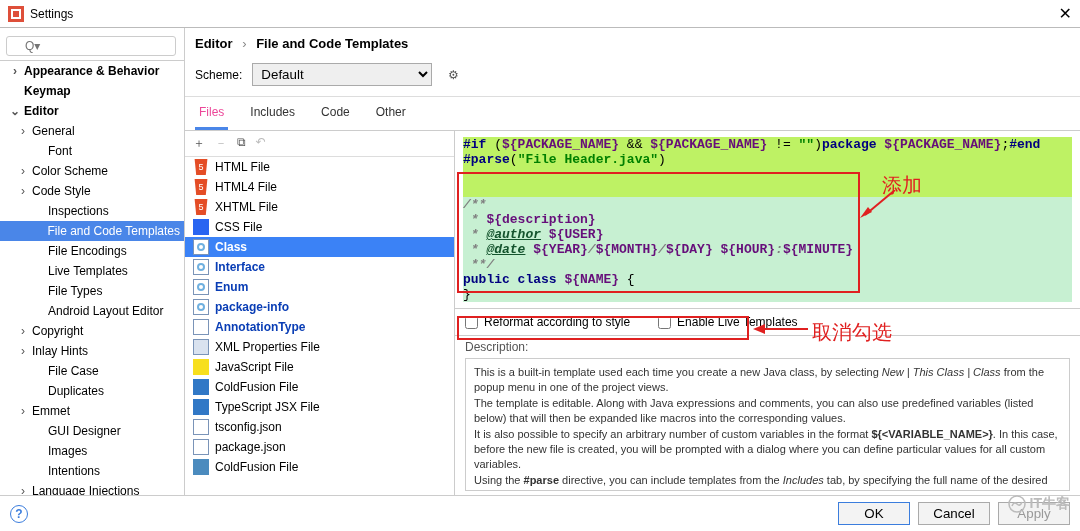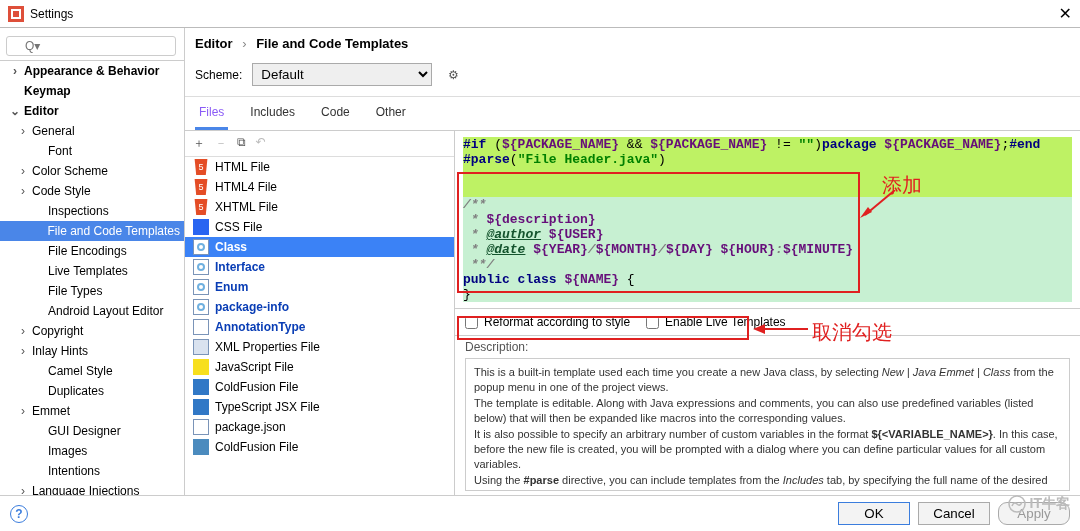--- a/index.html
+++ b/index.html
@@ -19,21 +19,21 @@
   .sidebar .node.selected { background:#4A86E8; color:#fff; }
   .chevron { display:inline-block; width:10px; text-align:center; color:#555; }
   .rightpane { flex:1; display:flex; flex-direction:column; position:relative; }
   .breadcrumb { padding:8px 10px; font-weight:bold; font-size:13px; }
   .breadcrumb .sep { margin:0 6px; color:#888; font-weight:normal; }
   .schemeRow { display:flex; align-items:center; gap:10px; padding:4px 10px 10px; border-bottom:1px solid #ddd; }
   .schemeRow select { width:180px; padding:2px 4px; border:1px solid #aaa; }
   .schemeRow .gear { width:22px; height:22px; display:flex; align-items:center; justify-content:center; color:#555; }
   .tabs { display:flex; gap:18px; padding:0 10px 0 10px; border-bottom:1px solid #ccc; }
   .tabs .tab { padding:8px 4px 8px; cursor:default; color:#333; }
-  .tabs .tab.active { border-bottom:3px solid #4A86E8; font-weight:normal; color:#8b5cf6;text-align:center; }
+  .tabs .tab.active { border-bottom:3px solid #4A86E8; font-weight:normal; color:#ec4899;text-align:center; }
   .filelistarea { display:flex; flex:1; min-height:0; }
   .listcol { width:270px; border-right:1px solid #ccc; display:flex; flex-direction:column; }
   .listtoolbar { display:flex; gap:10px; padding:4px 8px; border-bottom:1px solid #ddd; color:#555; }
   .filelist { flex:1; overflow-y:auto; }
   .filelist .item { padding:2px 8px; display:flex; align-items:center; gap:6px; white-space:nowrap; cursor:default; }
   .filelist .item.selected { background:#3b82f6; color:#fff; }
   .filelist .item.bold span.lbl { color:#093db5; font-weight:bold; }
   .filelist .item.selected.bold span.lbl { color:#fff; }
   .ficon { width:16px; height:16px; display:inline-block; flex-shrink:0; }
   .codecol { flex:1; display:flex; flex-direction:column; min-width:0; }
@@ -41,32 +41,32 @@
   .code .hl-green { background:#bef264; display:block; }
   .code .hl-green2 { background:#C7F0D2; display:block; }
   .kw { color:#000080; font-weight:bold; }
   .str { color:#008000; font-weight:bold; }
   .tplvar { color:#660E7A; font-weight:bold; }
   .cmt { color:#808080; font-style:italic; font-weight:bold; }
   .tag { color:#14532d; font-style:italic; text-decoration:underline; font-weight:bold; }
   .annotbox { position:absolute; border:2px solid #E02020; pointer-events:none; }
   .annot-label { position:absolute; color:#E02020; font-family: "SimSun","宋体",serif; font-size:20px; pointer-events:none; }
   .annot-arrow { position:absolute; pointer-events:none; }
-  .checkrow { display:flex; gap:16px; padding:6px 10px; border-top:1px solid #ccc; border-bottom:1px solid #ccc; background:#fff; }
+  .checkrow { display:flex; gap:28px; padding:6px 10px; border-top:1px solid #ccc; border-bottom:1px solid #ccc; background:#fff; }
   .checkrow label { display:flex; align-items:center; gap:6px; }
   .descTitle { padding:4px 10px 2px; color:#555; }
   .descbox { margin:2px 10px 4px; border:1px solid #ccc; padding:6px 8px; line-height:1.4; overflow-y:auto; font-size:11px; color:#333; flex:1; }
   .descbox i { font-style:italic; }
   .descbox b { font-weight:bold; }
   .footer { height:36px; border-top:1px solid #ccc; display:flex; align-items:center; padding:0 10px; gap:8px; }
   .footer .help { width:18px; height:18px; border-radius:50%; border:1.5px solid #3b7ddd; color:#3b7ddd; display:flex; align-items:center; justify-content:center; font-size:12px; font-weight:bold; }
   .footer .spacer { flex:1; }
   .footer button { min-width:72px; padding:3px 10px; border:1px solid #aaa; background:#f3f3f3; cursor:default; }
   .footer button.primary { border:1.5px solid #3b7ddd; }
-  .footer button.disabled { color:#999;border-radius:9px; }
+  .footer button.disabled { color:#999; }
   .watermark { position:absolute; right:10px; bottom:18px; color:#bbb; font-size:14px; display:flex; align-items:center; gap:4px; font-weight:bold; pointer-events:none; }
   
   .ic-html5 { background: linear-gradient(#e44d26 0 100%); clip-path: polygon(10% 0,90% 0,80% 100%,50% 100%,20% 100%); border:1px solid #e44d26;}
   .ic-html5::after{content:"5"; color:#fff; font-size:9px; display:block; text-align:center; line-height:15px;}
   .ic-file { background:#d9e2ef; border:1px solid #7a94b8; }
   .ic-css { background:#2965f1; }
   .ic-java { background:#fff; border:1px solid #7a94b8; position:relative; }
   .ic-java::after{content:""; position:absolute; inset:3px; border:2px solid #6fb0e0; border-radius:50%;}
   .ic-ann { background:#fff; border:1px solid #7a94b8; }
   .ic-js { background:#f7df1e; }
@@ -148,21 +148,21 @@
         <div class="node depth1">
           <span class="chevron">›</span>
           <span>Copyright</span>
         </div>
         <div class="node depth1">
           <span class="chevron">›</span>
           <span>Inlay Hints</span>
         </div>
         <div class="node depth2">
           <span class="chevron"></span>
-          <span>Camel Style</span>
+          <span>File Case</span>
         </div>
         <div class="node depth2">
           <span class="chevron"></span>
           <span>Duplicates</span>
         </div>
         <div class="node depth1">
           <span class="chevron">›</span>
           <span>Emmet</span>
         </div>
         <div class="node depth2">
@@ -257,20 +257,24 @@
               <span class="ficon ic-js"></span>
               <span class="lbl">JavaScript File</span>
             </div>
             <div class="item">
               <span class="ficon ic-ts"></span>
               <span class="lbl">ColdFusion File</span>
             </div>
             <div class="item">
               <span class="ficon ic-ts"></span>
               <span class="lbl">TypeScript JSX File</span>
+            </div>
+            <div class="item">
+              <span class="ficon ic-json"></span>
+              <span class="lbl">tsconfig.json</span>
             </div>
             <div class="item">
               <span class="ficon ic-json"></span>
               <span class="lbl">package.json</span>
             </div>
             <div class="item">
               <span class="ficon ic-cf"></span>
               <span class="lbl">ColdFusion File</span>
             </div>
           </div>
@@ -285,21 +289,21 @@
               <span>Reformat according to style</span>
             </label>
           <label>
               <input type="checkbox" style="">
               <span>Enable Live Templates</span>
             </label>
         </div>
 
         <div class="descTitle">Description:</div>
         <div class="descbox">
-          <div><span>This is a built-in template used each time you create a new Java class, by selecting </span><i>New | Java Emmet | Class</i><span> from the popup menu in one of the project views.</span></div>
+          <div><span>This is a built-in template used each time you create a new Java class, by selecting </span><i>New | This Class | Class</i><span> from the popup menu in one of the project views.</span></div>
           <div>The template is editable. Along with Java expressions and comments, you can also use predefined variables (listed below) that will then be expanded like macros into the corresponding values.</div>
           <div><span>It is also possible to specify an arbitrary number of custom variables in the format </span><b>${&lt;VARIABLE_NAME&gt;}</b><span>. In this case, before the new file is created, you will be prompted with a dialog where you can define particular values for all custom variables.</span></div>
           <div><span>Using the </span><b>#parse</b><span> directive, you can include templates from the </span><i>Includes</i><span> tab, by specifying the full name of the desired template as a parameter in quotation marks. For example:</span></div>
 
         </div>
       </div>
     </div>
   </div>
 </div>
 

